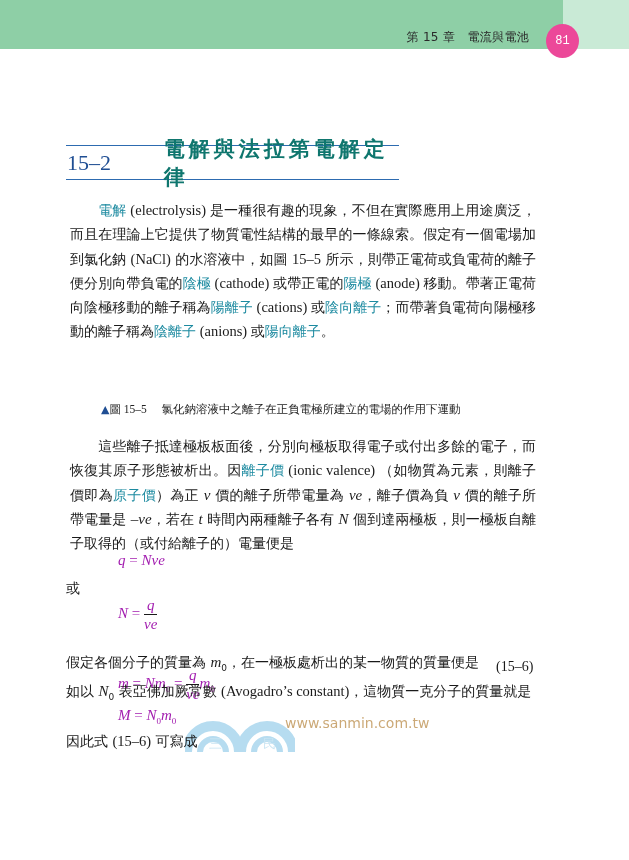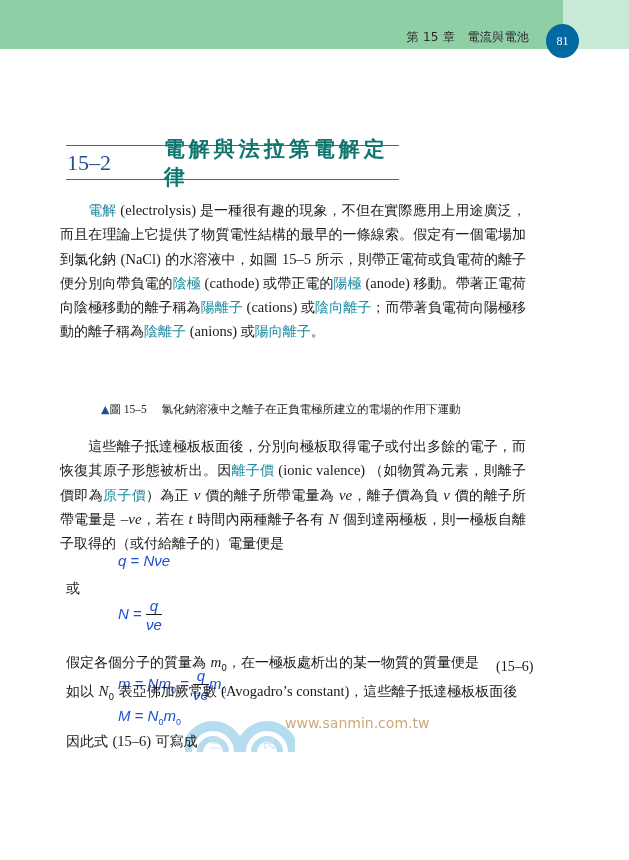--- a/index.html
+++ b/index.html
@@ -17,58 +17,58 @@
     background: #c9ead6;
   }
   .chapter-label {
     position: absolute; right: 100px; top: 29px;
     font-family: "DejaVu Sans", "Liberation Sans", sans-serif;
     font-size: 12px; color: #2a2a2a; letter-spacing: 0.3px;
     white-space: pre;
   }
   .page-badge {
     position: absolute; left: 546px; top: 24px; width: 33px; height: 34px;
-    border-radius: 50%; background: #0369a1; color: #ffffff;
-    font-family: Liberation Serif, serif; font-size: 12px;
+    border-radius: 50%; background: #ec4899; color: #ffffff;
+    font-family: Liberation Mono, monospace; font-size: 12px;
     display: flex; align-items: center; justify-content: center;
   }
   .section-title {
     position: absolute; left: 66px; top: 145px; width: 333px; height: 33px;
     border-top: 1.5px solid #2d6bb0; border-bottom: 1.5px solid #2d6bb0;
     display: flex; align-items: center;
   }
   .section-num {
     font-family: "Liberation Serif", serif; font-size: 22px; color: #1f4e93;
     width: 88px; padding-left: 1px;
   }
   .section-name {
     font-family: Liberation Sans, sans-serif; font-size: 21px; color: #0f766e;
     font-weight: bold; letter-spacing: 4px; margin-left: 14px;
   }
   .para {
-    position: absolute; left: 60px; width: 466px;
+    position: absolute; left: 70px; width: 466px;
     font-size: 14px; line-height: 24.3px; text-align: justify;
     font-family: "DejaVu Sans", "Liberation Sans", sans-serif;
     color: #1a1a1a; margin: 0;
   }
   .para .en { font-family: "Liberation Serif", serif; font-size: 14.5px; }
   .para .it { font-family: "Liberation Serif", serif; font-style: italic; font-size: 15px; }
   .term { color: #1c8aa0; }
   .indent { display: inline-block; width: 28px; }
   .caption {
     position: absolute; left: 101px; top: 402px;
     font-family: "DejaVu Serif", serif; font-size: 11.5px; color: #222;
     white-space: pre;
   }
   .caption .tri { color: #1f4e93; font-size: 11px; }
   .caption .fig { font-family: "Liberation Serif", serif; }
   .eq {
     position: absolute; left: 118px;
-    font-family: Liberation Sans, sans-serif; font-style: italic; font-size: 15px;
-    color: #1d4ed8; white-space: nowrap;
+    font-family: Liberation Serif, serif; font-style: italic; font-size: 15px;
+    color: #a21caf; white-space: nowrap;
   }
   .eq .up { font-style: normal; }
   .frac { display: inline-block; vertical-align: middle; text-align: center; line-height: 1; }
   .frac .num { display: block; padding: 0 1px 1px; border-bottom: 1px solid #1a1a1a; }
   .frac .den { display: block; padding-top: 2px; }
   sub { font-size: 9px; font-style: normal; }
   .eq-number {
     position: absolute; left: 496px; top: 659px;
     font-family: "Liberation Serif", serif; font-size: 14px;
   }
@@ -129,17 +129,17 @@
     <path d="M2 64 A26 26 0 0 1 54 64" fill="none" stroke="#7cc0e4" stroke-width="10"></path>
     <path d="M15 64 A13 13 0 0 1 41 64" fill="none" stroke="#7cc0e4" stroke-width="6"></path>
     <path d="M56 64 A26 26 0 0 1 108 64" fill="none" stroke="#7cc0e4" stroke-width="10"></path>
     <path d="M69 64 A13 13 0 0 1 95 64" fill="none" stroke="#7cc0e4" stroke-width="6"></path>
     <text x="24" y="60" font-size="13" fill="#9fd0e8" font-family="DejaVu Serif, serif">三</text>
     <text x="78" y="60" font-size="13" fill="#9fd0e8" font-family="DejaVu Serif, serif">民</text>
   </svg>
   <div class="wm-text-url">www.sanmin.com.tw</div>
 </div>
 
-<div class="line" style="top:683px;"><span>如以 </span><span class="it">N</span><sub>0</sub><span> 表亞佛加厥常數 </span><span class="en">(Avogadro’s constant)</span><span>，這些離子抵達極板板面後</span></div>
+<div class="line" style="top:683px;"><span>如以 </span><span class="it">N</span><sub>0</sub><span> 表亞佛加厥常數 </span><span class="en">(Avogadro’s constant)</span><span>，這物質一克分子的質量就是</span></div>
 
 <div class="eq" style="top:707px;"><span>M</span> <span class="up">=</span> <span>N</span><sub>0</sub><span>m</span><sub>0</sub></div>
 
 <div class="line" style="top:733px;"><span>因此式 </span><span class="en">(15–6)</span><span> 可寫成</span></div>
 
 </body></html>

